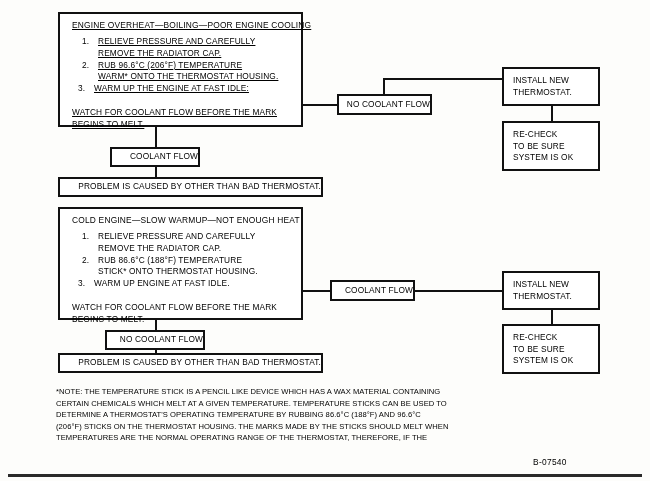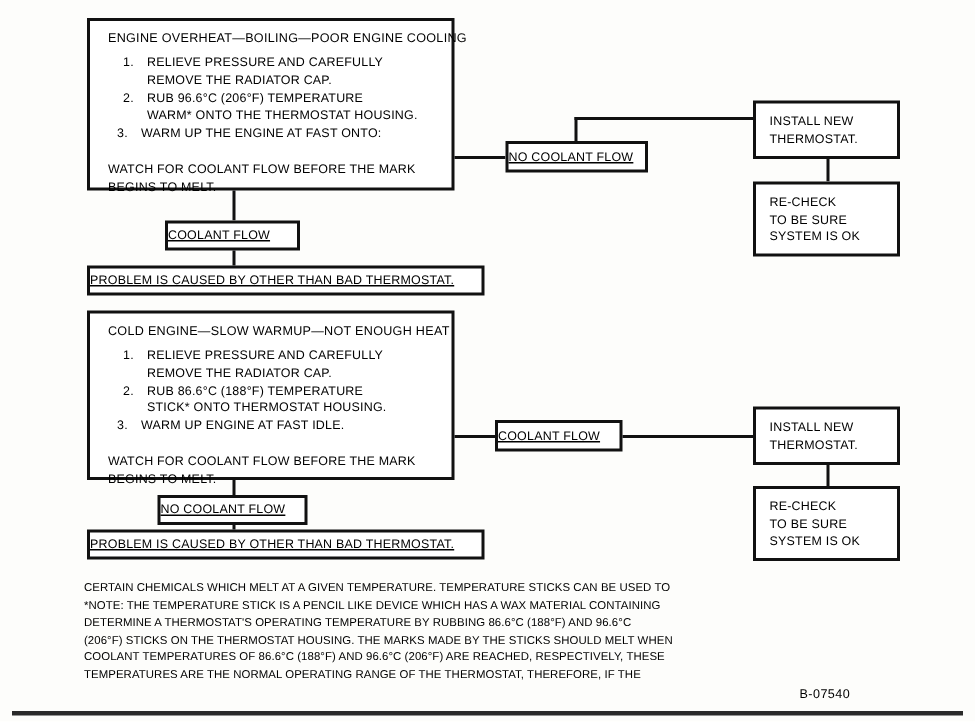--- a/index.html
+++ b/index.html
@@ -26,23 +26,22 @@
     border: 2px solid #111;
     background: #fff;
     font-size: 8.3px;
     line-height: 11.6px;
     letter-spacing: 0.15px;
     white-space: nowrap;
   }
   .box.center {
     display: flex;
     align-items: center;
-    justify-content: flex-start;
+    justify-content: flex-end;
     text-align: center;
-    text-decoration: underline;
   }
   .box.pad {
     padding: 5px 7px 6px 9px;
   }
 
   
   .proc-title {
     font-size: 8.4px;
     line-height: 12px;
     letter-spacing: 0.2px;
@@ -108,36 +107,36 @@
     width: 634px;
     height: 3px;
     background: #2a2a2a;
   }
 </style>
 </head>
 <body>
 
 <div id="page">
 
-  <div class="box pad" style="left:58px; top:12px; width:245px; height:115px;">
+  <div class="box pad" style="left:58px; top:12px; width:245px; height:115px;text-decoration:underline;">
     <div class="proc-title">ENGINE OVERHEAT—BOILING—POOR ENGINE COOLING</div>
     <ul class="proc-list">
       <li>
         <span class="num">1.</span>
         <span>RELIEVE PRESSURE AND CAREFULLY</span>
         <span class="l2">REMOVE THE RADIATOR CAP.</span>
       </li>
       <li>
         <span class="num">2.</span>
         <span>RUB 96.6°C (206°F) TEMPERATURE</span>
         <span class="l2">WARM* ONTO THE THERMOSTAT HOUSING.</span>
       </li>
       <li style="padding-left:25px;">
         <span class="num" style="left:9px;">3.</span>
-        <span>WARM UP THE ENGINE AT FAST ONTO:</span>
+        <span>WARM UP THE ENGINE AT FAST IDLE:</span>
       </li>
     </ul>
     <div class="proc-tail">
       <div>WATCH FOR COOLANT FLOW BEFORE THE MARK</div>
       <div>BEGINS TO MELT.</div>
     </div>
   </div>
 
   <div class="ln lnh" style="left:303px; top:104px; width:34px;"></div>
 
@@ -224,25 +223,24 @@
     <span>NO COOLANT FLOW</span>
   </div>
 
   <div class="ln lnv" style="left:155px; top:350px; height:7px;"></div>
 
   <div class="box center" style="left:58px; top:353px; width:265px; height:20px;">
     <span>PROBLEM IS CAUSED BY OTHER THAN BAD THERMOSTAT.</span>
   </div>
 
   <div id="footnote">
+    <div>*NOTE: THE TEMPERATURE STICK IS A PENCIL LIKE DEVICE WHICH HAS A WAX MATERIAL CONTAINING</div>
     <div>CERTAIN CHEMICALS WHICH MELT AT A GIVEN TEMPERATURE. TEMPERATURE STICKS CAN BE USED TO</div>
-    <div>*NOTE: THE TEMPERATURE STICK IS A PENCIL LIKE DEVICE WHICH HAS A WAX MATERIAL CONTAINING</div>
     <div>DETERMINE A THERMOSTAT'S OPERATING TEMPERATURE BY RUBBING 86.6°C (188°F) AND 96.6°C</div>
     <div>(206°F) STICKS ON THE THERMOSTAT HOUSING. THE MARKS MADE BY THE STICKS SHOULD MELT WHEN</div>
-    <div>COOLANT TEMPERATURES OF 86.6°C (188°F) AND 96.6°C (206°F) ARE REACHED, RESPECTIVELY, THESE</div>
     <div>TEMPERATURES ARE THE NORMAL OPERATING RANGE OF THE THERMOSTAT, THEREFORE, IF THE</div>
   </div>
 
   <div id="figure-id">B-07540</div>
 
   <div id="bottom-rule"></div>
 
 </div>
 
 </body></html>

